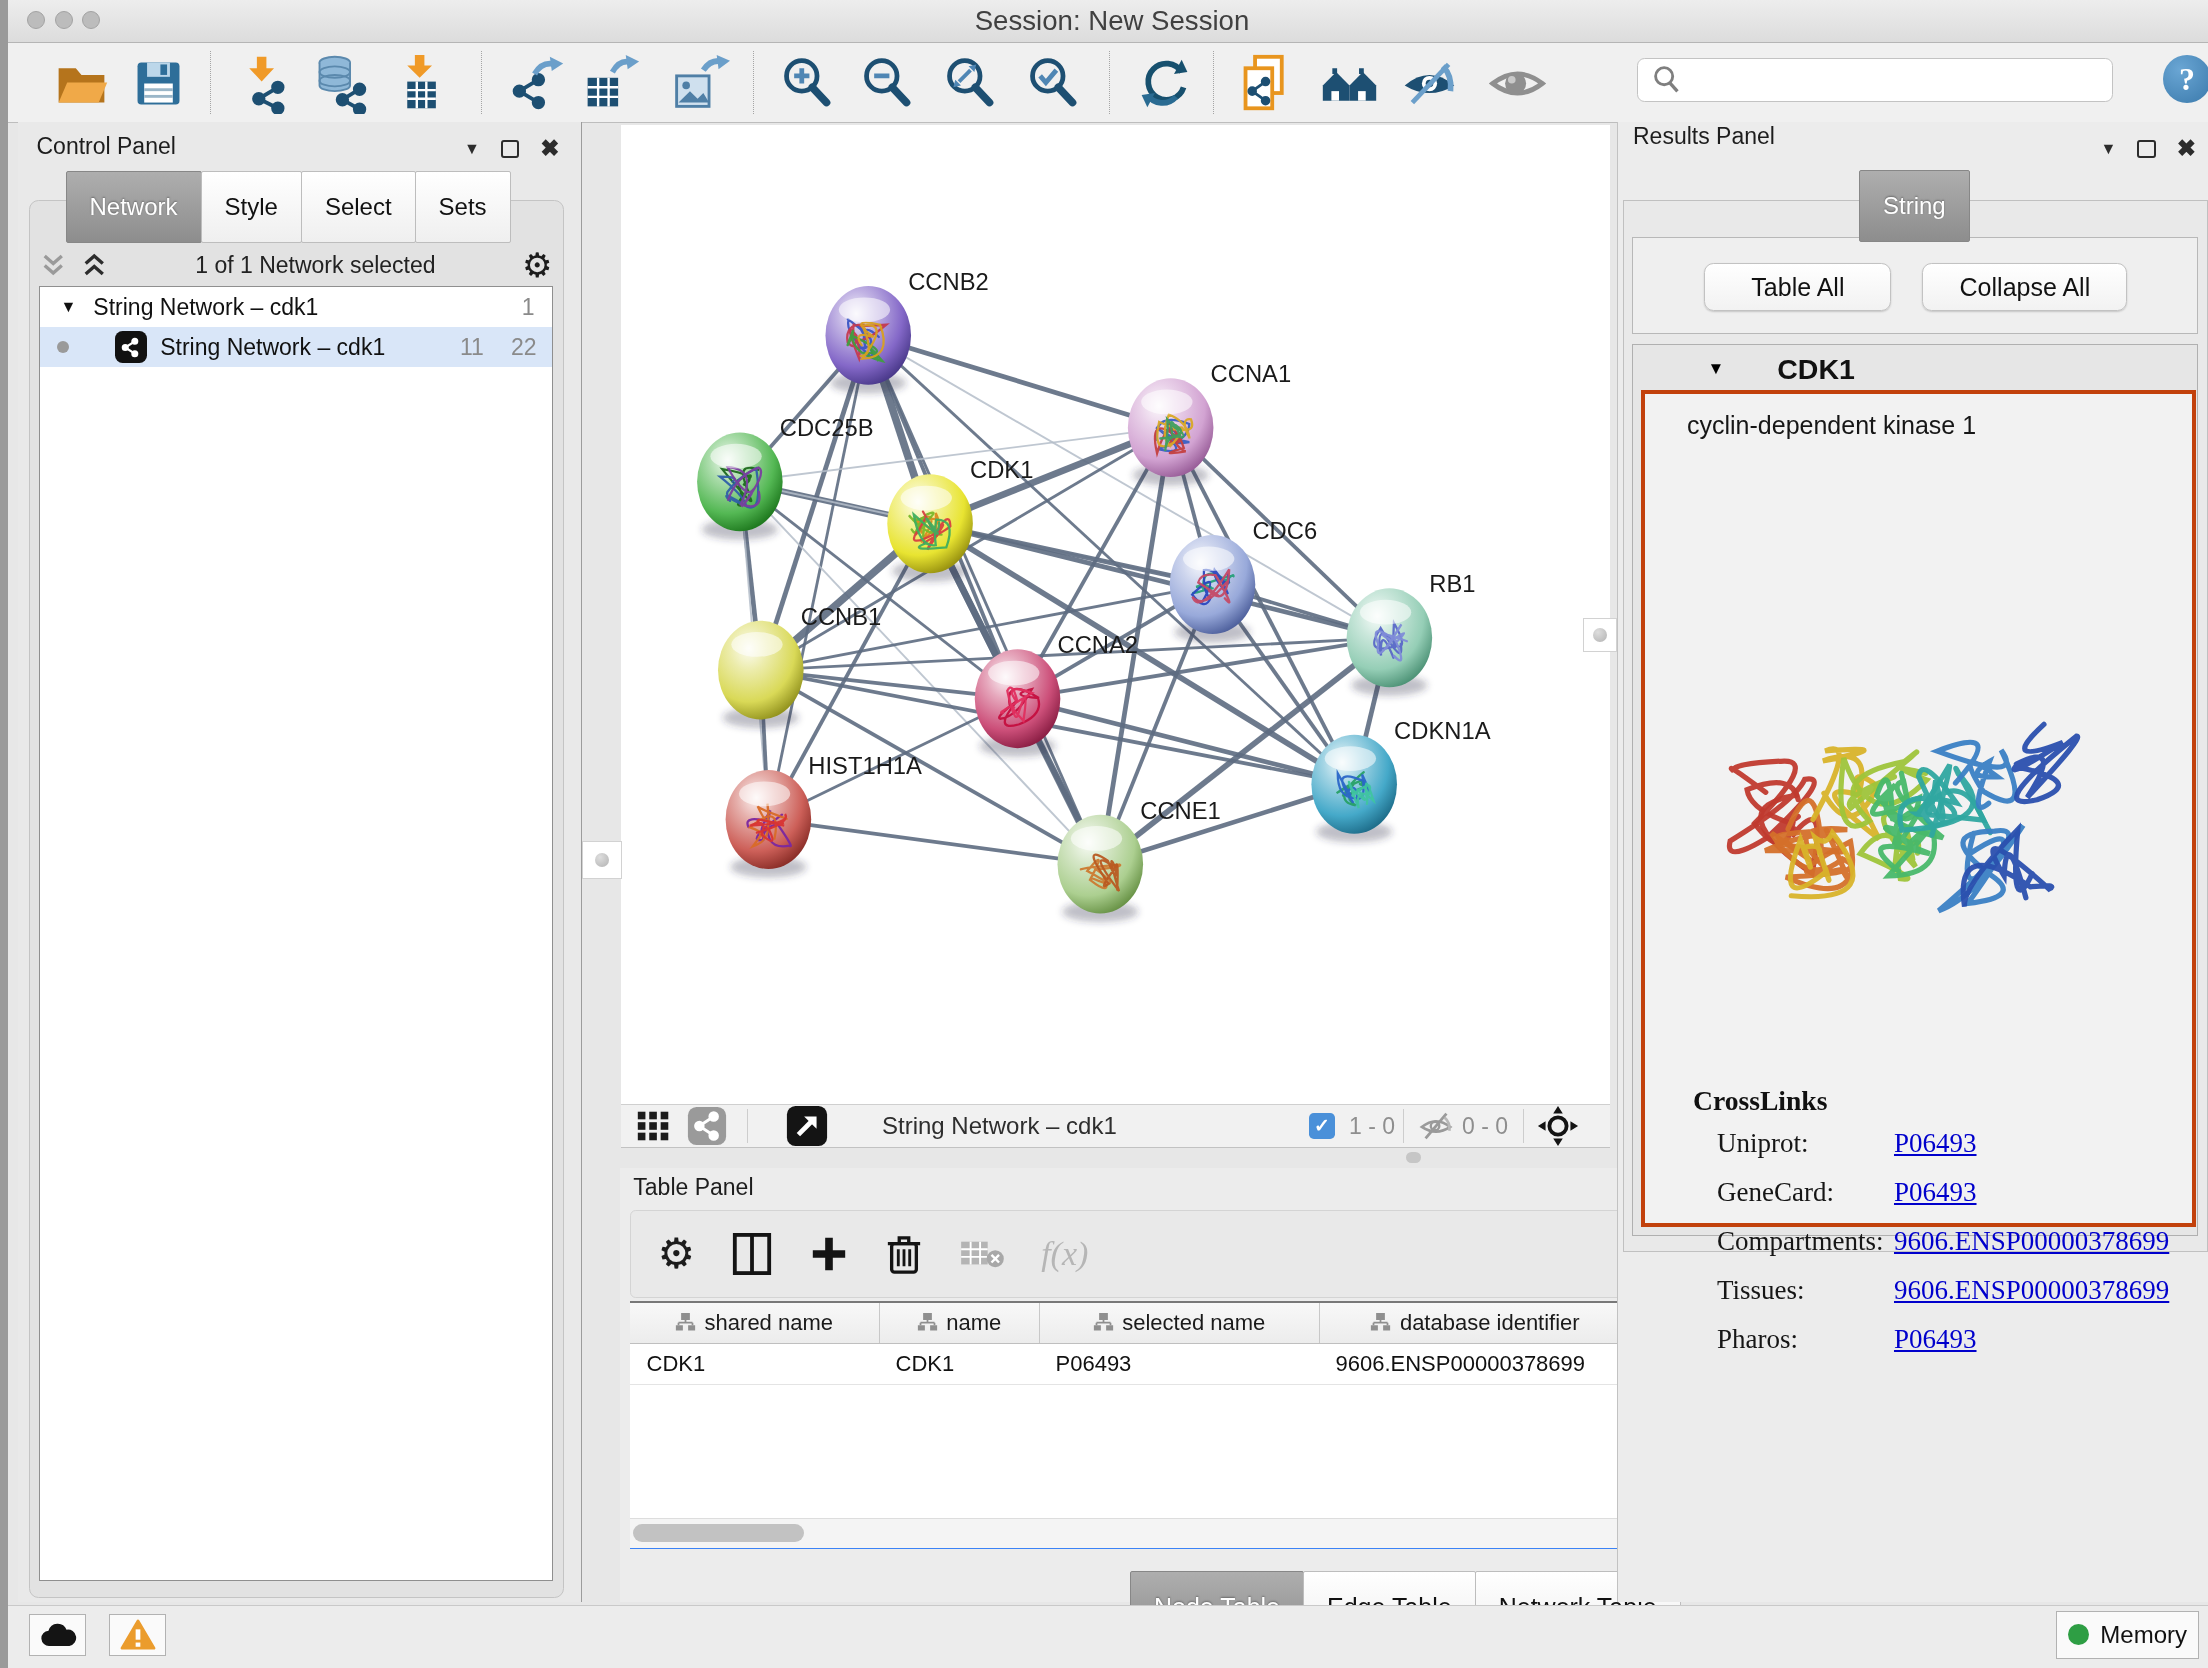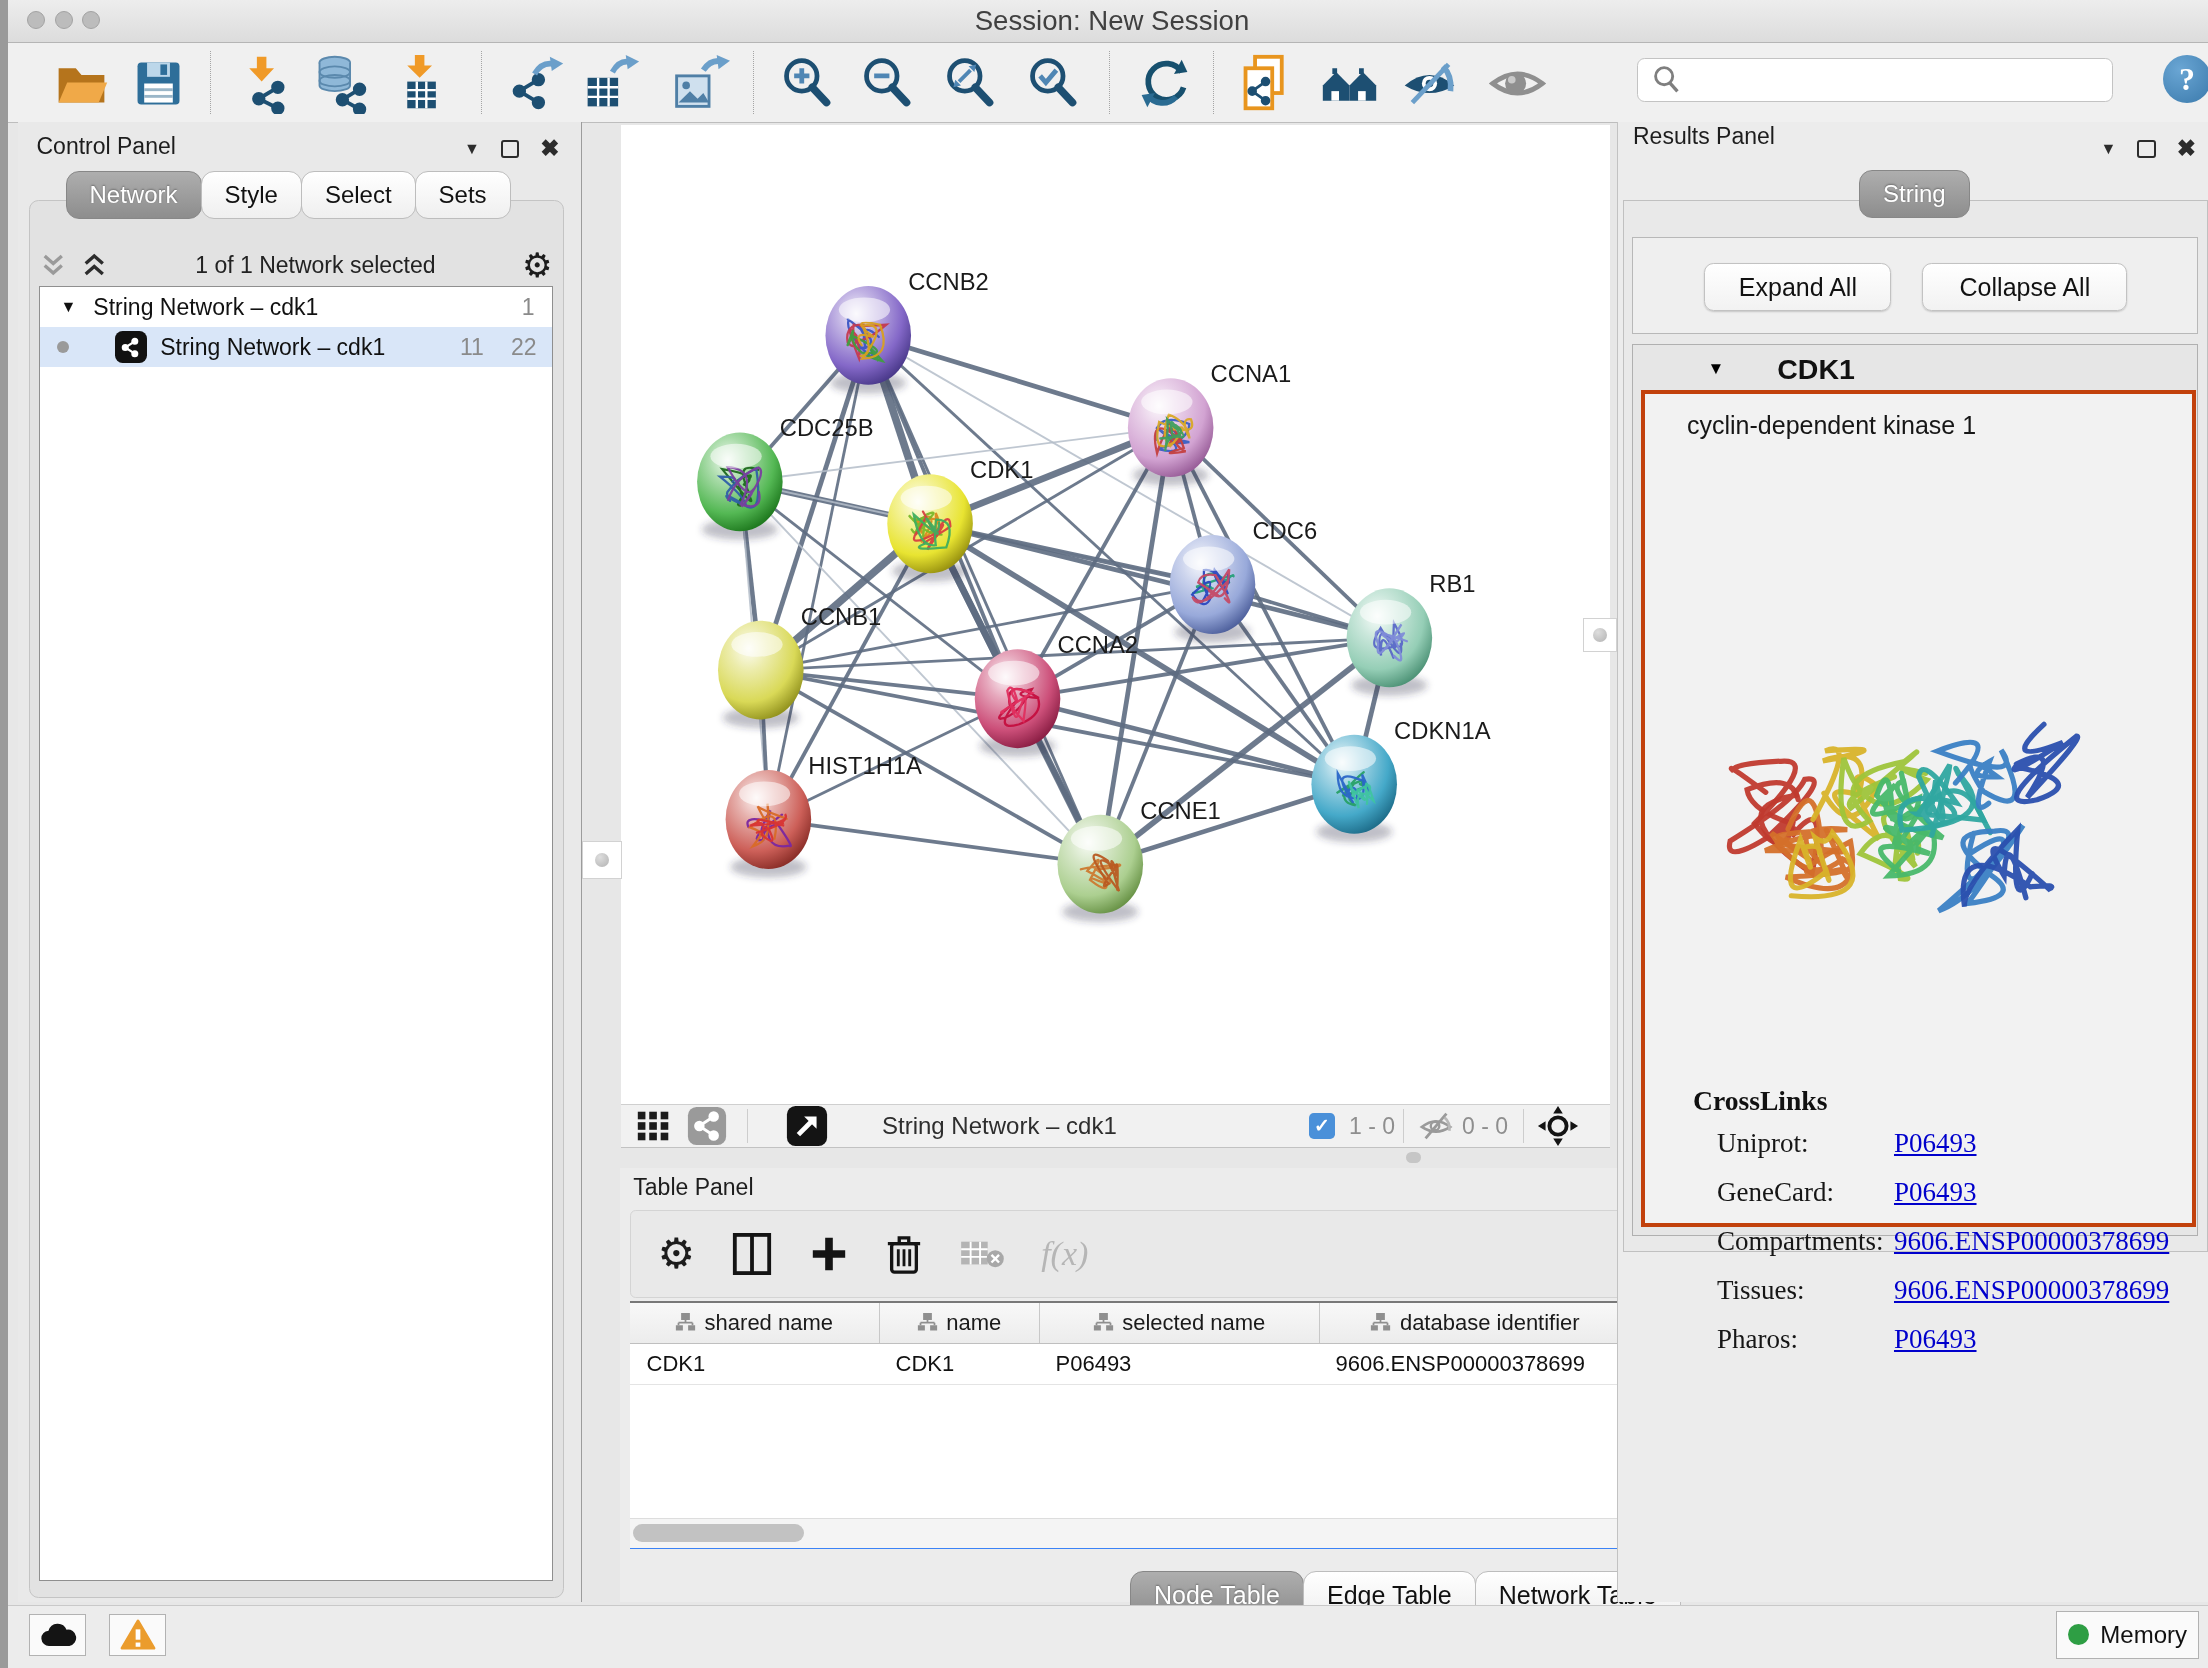--- a/index.html
+++ b/index.html
@@ -20,22 +20,22 @@
   .searchbox input{border:none;outline:none;flex:1;font-size:23px;font-family:"Liberation Sans",sans-serif;background:transparent;}
   .helpbtn{position:absolute;left:2155px;top:12.4px;width:48px;height:48px;border-radius:50%;
     background:radial-gradient(circle at 35% 30%, #6aa6d4, #3a79ab);color:#fff;font-weight:bold;font-size:32px;
     text-align:center;line-height:48px;font-family:"Liberation Serif",serif;}
   
   .panelhead{position:absolute;font-size:23px;color:#1d1d1d;}
   .phicons{position:absolute;display:flex;gap:21px;align-items:center;color:#2c2c2c;}
   .phicons .dd{font-size:16px;}
   .phicons .flt{width:14.3px;height:14.3px;border:2.4px solid #2c2c2c;border-radius:2.9px;}
   .phicons .cls{font-size:23px;font-weight:bold;}
-  .tab{display:inline-block;padding:0 23px;height:46px;line-height:46px;font-size:24px;color:#111;
-    background:linear-gradient(#ffffff,#efefef);border:1px solid #bdbdbd;border-radius:13px;margin-left:-1px;}
+  .tab{display:inline-block;padding:12px 23px;height:46px;line-height:46px;font-size:24px;color:#111;
+    background:linear-gradient(#ffffff,#efefef);border:1px solid #bdbdbd;border-radius:2px;margin-left:-1px;}
   .tab.sel{background:linear-gradient(#aeaeae,#8d8d8d);color:#fff;border-color:#878787;text-shadow:0 -1px 1.9px rgba(0,0,0,.35);}
   
   .cpanel{position:absolute;left:9.5px;top:122px;width:563px;height:1480px;background:#e9e9e9;border-right:1px solid #9c9c9c;}
   .cp-box{position:absolute;left:11.4px;top:78px;width:533px;height:1396px;background:#e2e2e2;border:1px solid #c4c4c4;border-radius:9.5px;}
   .cp-tabs{position:absolute;left:49px;top:49px;z-index:3;}
   .cp-ctl{position:absolute;left:21px;top:122px;width:514px;height:42px;display:flex;align-items:center;}
   .cp-status{flex:1;text-align:center;font-size:23px;color:#222;}
   .cp-list{position:absolute;left:21px;top:164px;width:514px;height:1295px;background:#fff;border:1.9px solid #8f8f8f;box-sizing:border-box;}
   .tree-row{position:relative;height:40px;display:flex;align-items:center;font-size:23px;color:#111;}
   .tree-row.sel{background:#d9e6f8;}
@@ -747,21 +747,21 @@
   <div class="rpanel">
     <div class="panelhead" style="left:15px;top:1px">Results Panel</div>
     <div class="phicons" style="right:21px;top:13.3px">
       <span class="dd">▼</span>
       <span class="flt"></span>
       <span class="cls">✖</span>
     </div>
     <div class="rp-stringtab"><span class="tab sel">String</span></div>
     <div class="rp-outer">
       <div class="rp-btnbox">
-        <div class="rp-btn" style="left:71px;width:185px">Expand All</div>
+        <div class="rp-btn" style="left:71px;width:185px">Table All</div>
         <div class="rp-btn" style="left:289px;width:203px">Collapse All</div>
       </div>
       <div class="rp-content">
         <div class="rp-sechead">
           <span style="margin-left:74px;font-size:17px">▼</span>
           <span class="rp-secname" style="margin-left:53px">CDK1</span>
         </div>
         <div class="rp-inner">
           <div class="rp-desc">cyclin-dependent kinase 1</div>
           <svg id="proteinsvg" width="399" height="352" viewBox="0 0 420 370" style="position:absolute;left:67px;top:266px">

